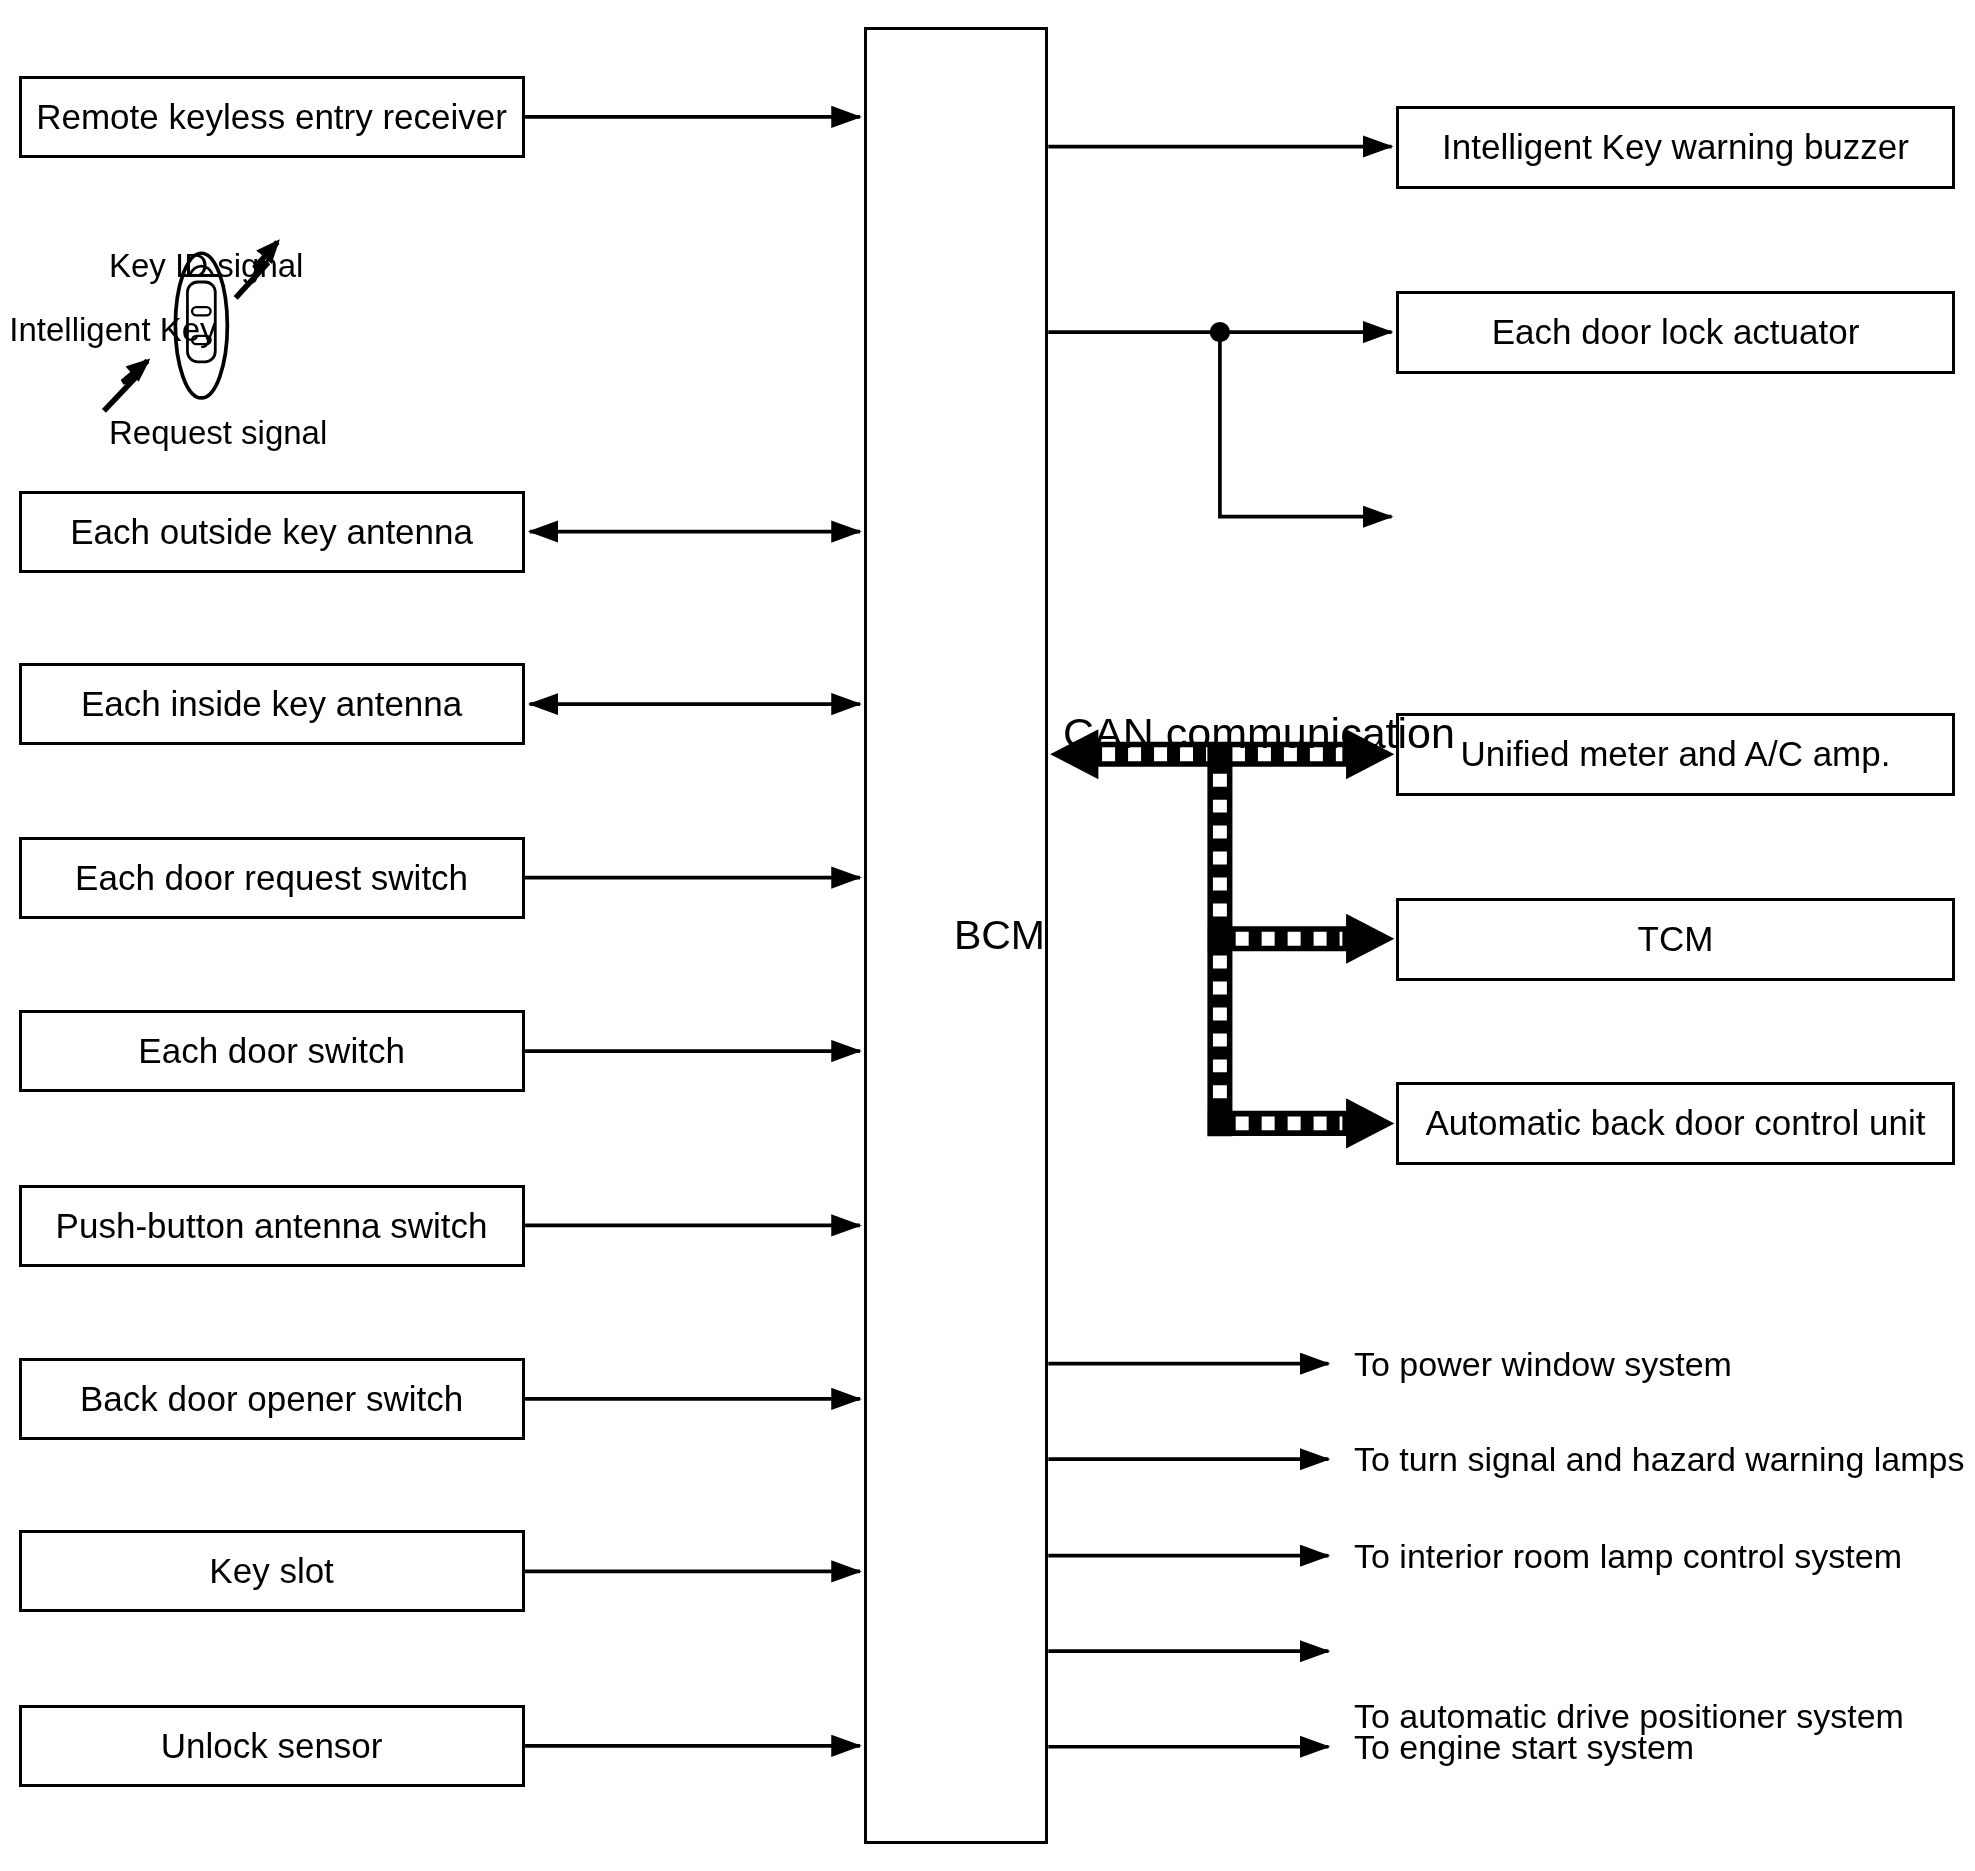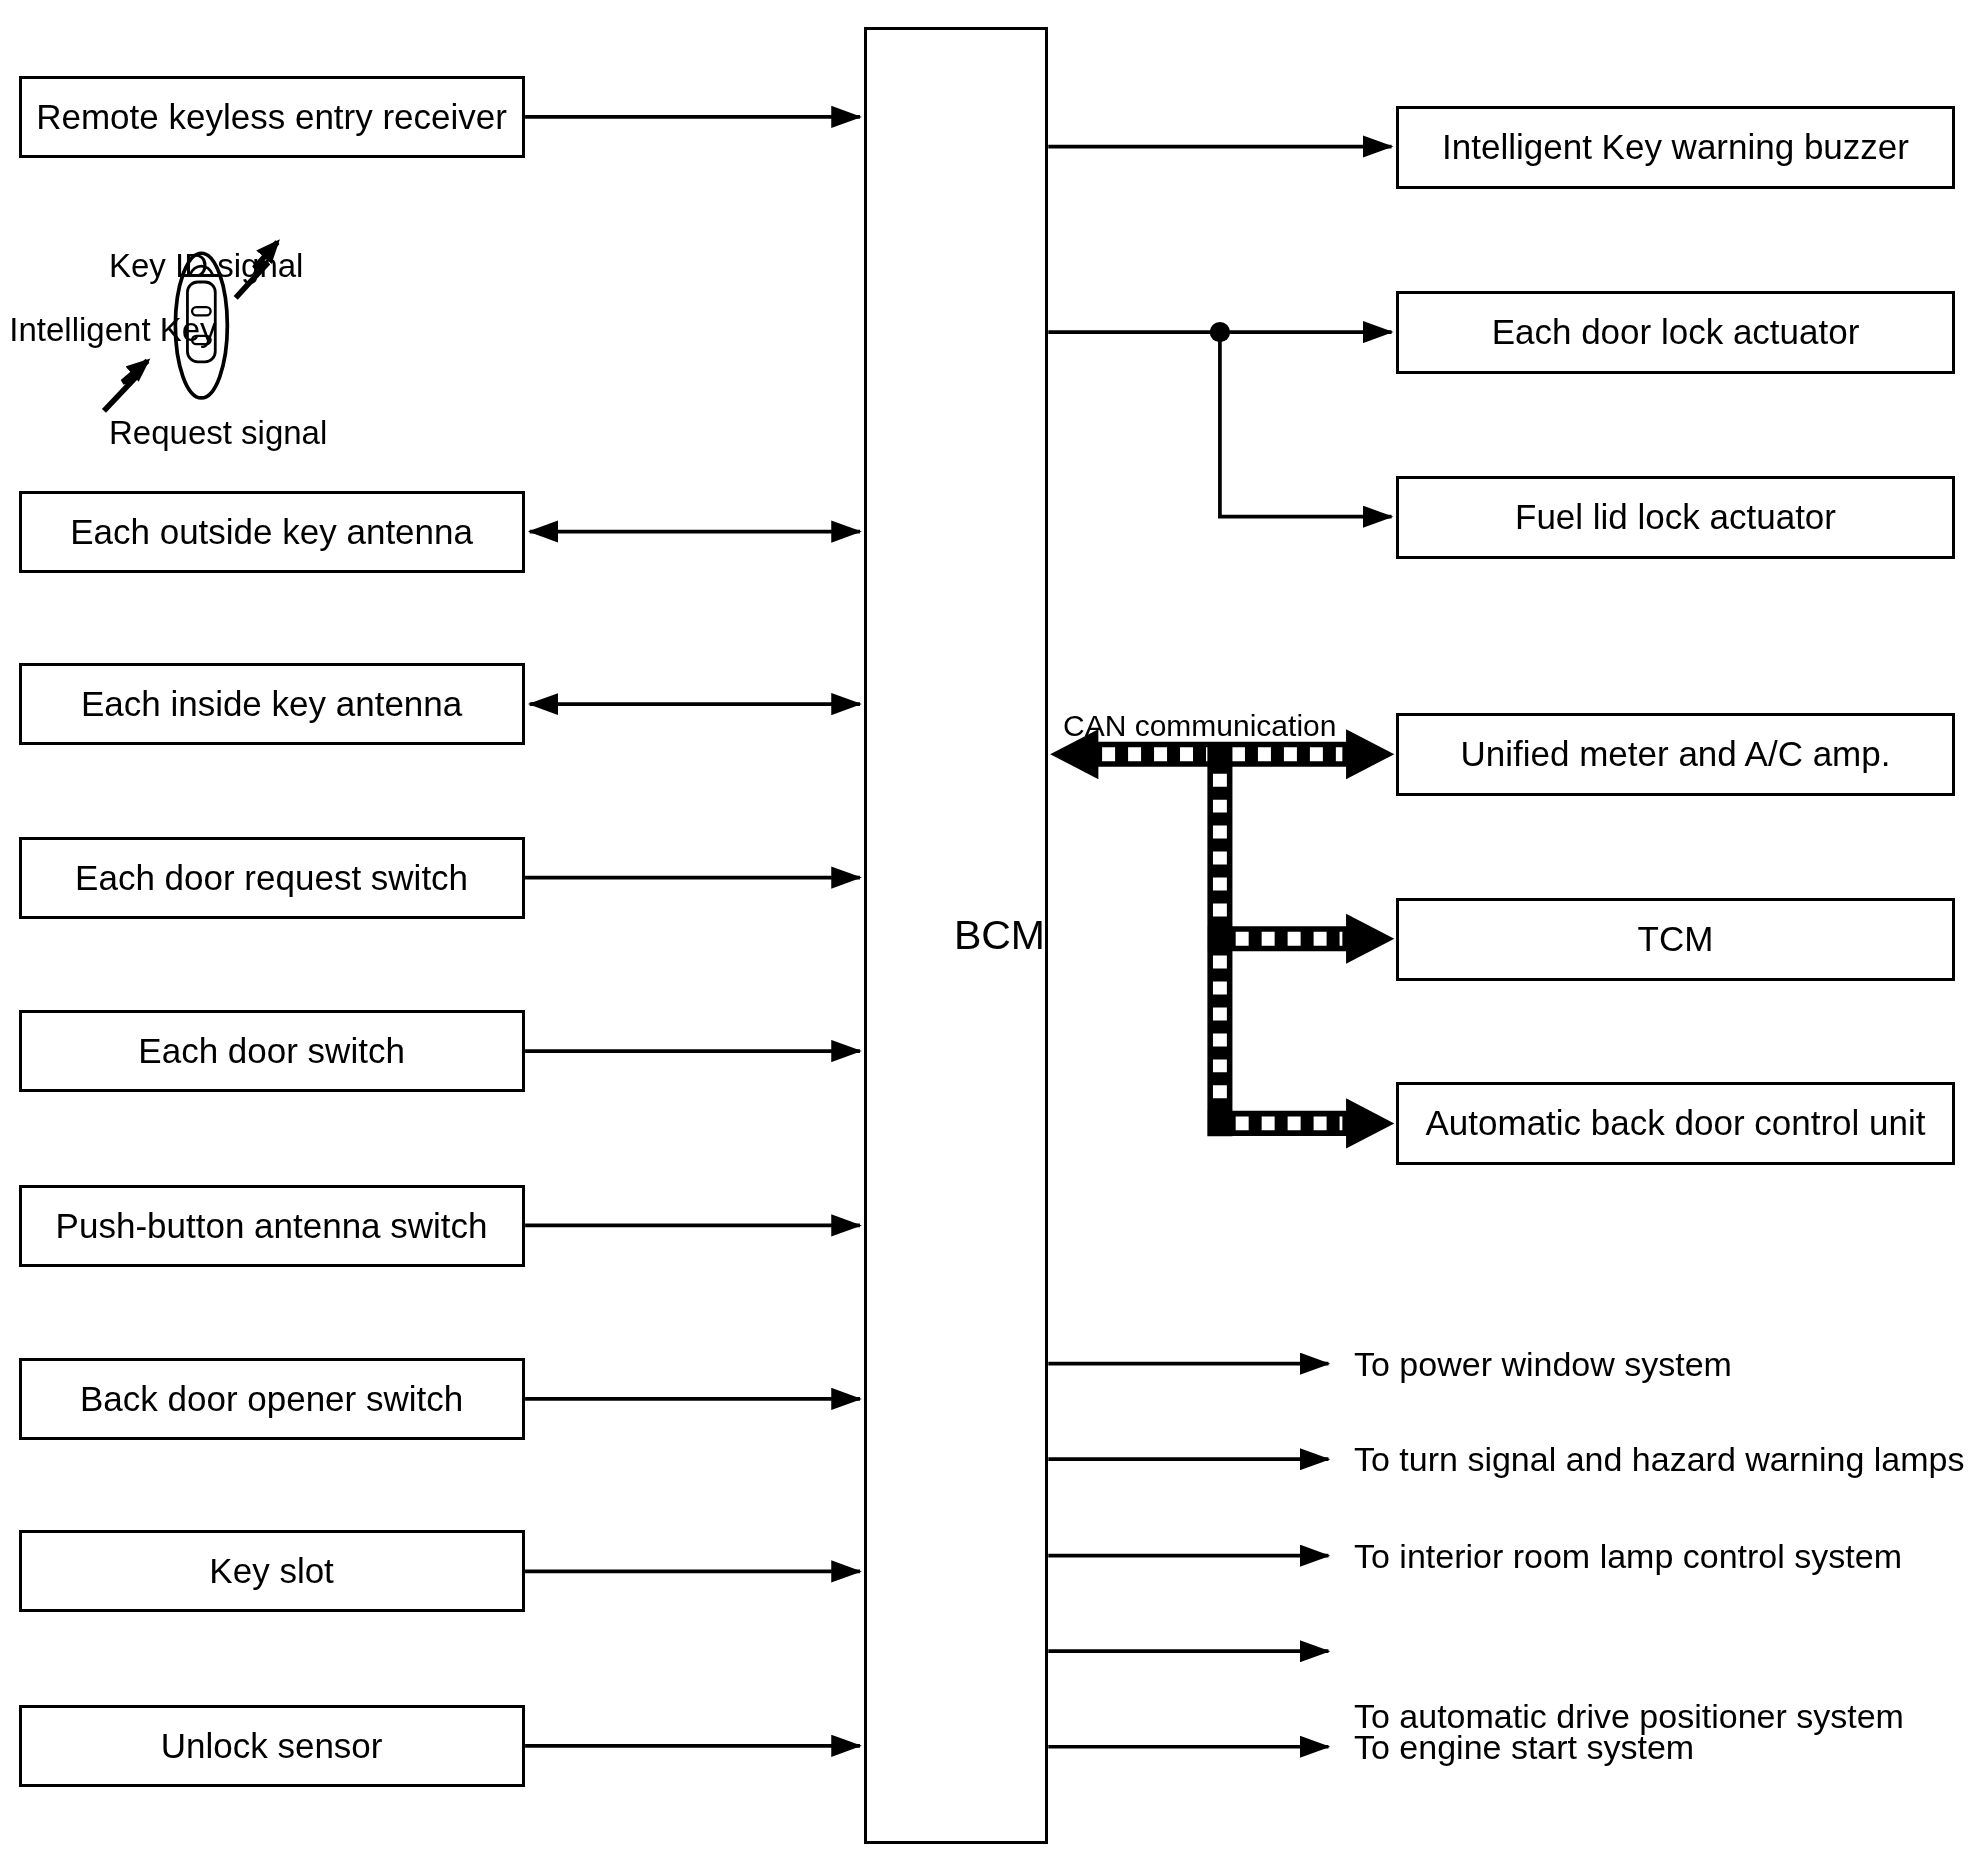--- a/index.html
+++ b/index.html
@@ -19,21 +19,21 @@
   .bcm{
     position:absolute;left:864px;top:27px;width:184px;height:1817px;
     box-sizing:border-box;border:3.7px solid #000;background:#fff;
     display:flex;align-items:center;justify-content:flex-end;font-size:41px;
   }
   .tolabel{
     position:absolute;left:1354px;transform:translateY(-50%);
     font-size:34px;white-space:nowrap;
   }
   .freetext{position:absolute;font-size:33px;text-align:center;white-space:nowrap;}
-  .canlabel{position:absolute;left:1063px;top:709px;font-size:30px;white-space:nowrap;}
+  .canlabel{position:absolute;left:1063px;top:709px;font-size:43px;white-space:nowrap;}
 </style>
 </head>
 <body>
 
 <div class="diagram">
 
   <svg class="wires" viewBox="0 0 2130 2018" xmlns="http://www.w3.org/2000/svg">
     <defs>
       <marker id="arr" markerUnits="userSpaceOnUse" markerWidth="34" markerHeight="24" refX="31" refY="12" orient="auto-start-reverse">
         <path d="M0,0 L33,12 L0,24 Z" fill="#000"></path>
@@ -132,23 +132,20 @@
   <div class="bcm">
       <span>BCM</span>
     </div>
 
   <div class="box rbox" style="top:106px">
       <span>Intelligent Key warning buzzer</span>
     </div>
   <div class="box rbox" style="top:291px">
       <span>Each door lock actuator</span>
     </div>
-  <div class="box rbox" style="top:476px">
-      <span>Fuel lid lock actuator</span>
-    </div>
   <div class="box rbox" style="top:713px">
       <span>Unified meter and A/C amp.</span>
     </div>
   <div class="box rbox" style="top:898px">
       <span>TCM</span>
     </div>
   <div class="box rbox" style="top:1082px">
       <span>Automatic back door control unit</span>
     </div>
 

